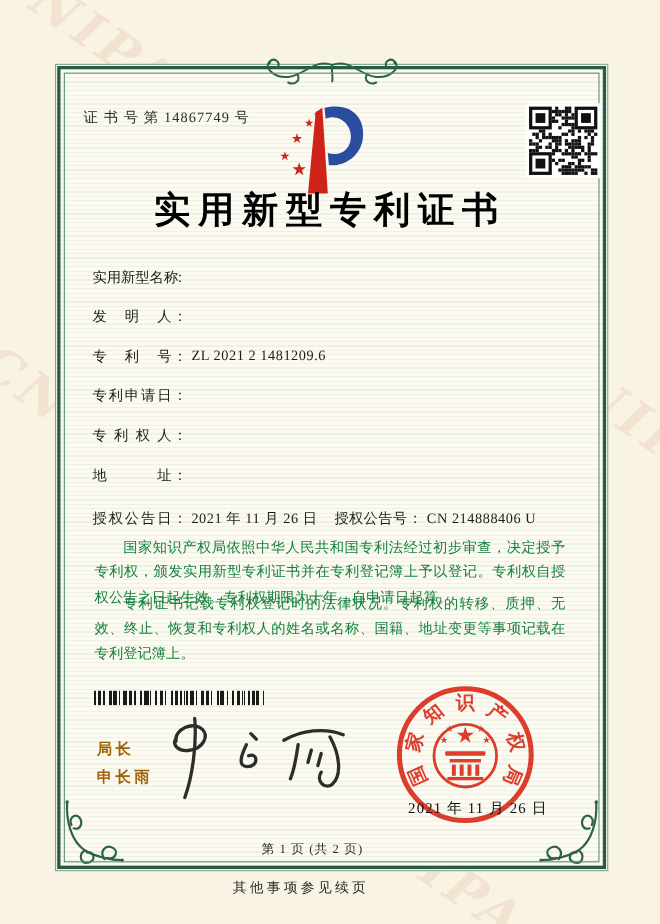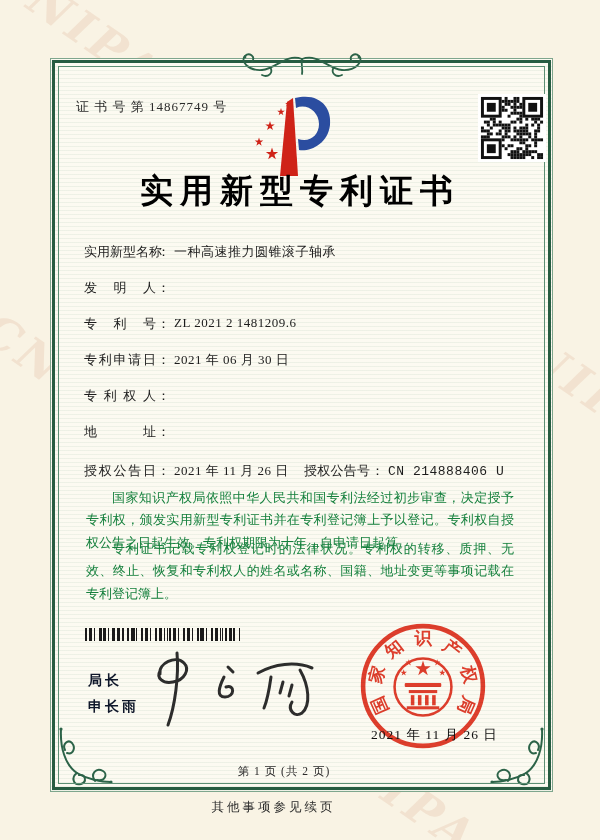--- a/index.html
+++ b/index.html
@@ -44,37 +44,37 @@
   
   .fields{position:absolute;left:84px;top:243px;width:440px;font-size:13px;}
   .frow{position:absolute;left:0;display:flex;align-items:flex-start;white-space:nowrap;}
   .flabel{
     display:inline-block;width:72px;
     text-align:justify;text-align-last:justify;-moz-text-align-last:justify;
     color:#1c1c1c;
   }
   .fcolon{display:inline-block;margin:0 4px 0 1px;color:#1c1c1c;}
   .fvalue{color:#1c1c1c;letter-spacing:0.5px;}
-  .pair2{position:absolute;left:304px;top:462px;display:flex;align-items:baseline;font-size:13px;white-space:nowrap;font-family:Liberation Mono, monospace;}
+  .pair2{position:absolute;left:304px;top:462px;display:flex;align-items:baseline;font-size:13px;white-space:nowrap;}
   .pair2 .flabel{width:66px;}
   
   .para{
     position:absolute;left:86px;width:428px;
     font-size:13px;line-height:1.72;text-align:justify;text-indent:2em;
     color:#15803d;
   }
   
   .barcode{
     position:absolute;left:85px;top:628px;width:155px;height:13px;
     background-image:
       repeating-linear-gradient(90deg,#1a1a1a 0 2px,transparent 2px 4px,#1a1a1a 4px 7px,transparent 7px 9px,#1a1a1a 9px 10px,transparent 10px 14px),
       repeating-linear-gradient(90deg,transparent 0 5px,#1a1a1a 5px 6px,transparent 6px 11px);
   }
   
-  .signer{position:absolute;left:88px;font-size:14px;font-weight:600;letter-spacing:3px;color:#0f172a;
+  .signer{position:absolute;left:88px;font-size:14px;font-weight:600;letter-spacing:3px;color:#a16207;
           font-family:"Liberation Sans","DejaVu Sans",sans-serif;}
   .sig-svg{position:absolute;left:132px;top:646px;z-index:4;}
   .seal-svg{position:absolute;left:357px;top:620px;z-index:3;mix-blend-mode:multiply;opacity:0.93;}
   .seal-date{
     position:absolute;left:371px;top:726px;z-index:5;
     font-size:13.5px;letter-spacing:1px;color:#101010;white-space:nowrap;
   }
   
   .page-num{position:absolute;left:0;top:764px;width:568px;text-align:center;font-size:11.5px;letter-spacing:1px;color:#2a2a2a;}
   .footer-note{position:absolute;left:0;top:799px;width:547px;text-align:center;font-size:12.5px;letter-spacing:3px;color:#2a2a2a;}
@@ -300,35 +300,33 @@
         <rect x="60" y="60" width="3" height="3"></rect>
       </g>
     </svg></div>
 
 <div class="title">实用新型专利证书</div>
 
 <div class="fields">
   <div class="frow" style="top:0px">
     <span class="flabel">实用新型名称</span>
       <span class="fcolon">：</span>
-      <span class="fvalue">一种高速推力圆锥滚子轴承</span>
   </div>
   <div class="frow" style="top:36px">
     <span class="flabel">发明人</span>
       <span class="fcolon">：</span>
   </div>
   <div class="frow" style="top:72px">
     <span class="flabel">专利号</span>
       <span class="fcolon">：</span>
       <span class="fvalue">ZL 2021 2 1481209.6</span>
   </div>
   <div class="frow" style="top:108px">
     <span class="flabel">专利申请日</span>
       <span class="fcolon">：</span>
-      <span class="fvalue">2021 年 06 月 30 日</span>
   </div>
   <div class="frow" style="top:144px">
     <span class="flabel">专利权人</span>
       <span class="fcolon">：</span>
   </div>
   <div class="frow" style="top:180px">
     <span class="flabel">地址</span>
       <span class="fcolon">：</span>
   </div>
   <div class="frow" style="top:219px">

